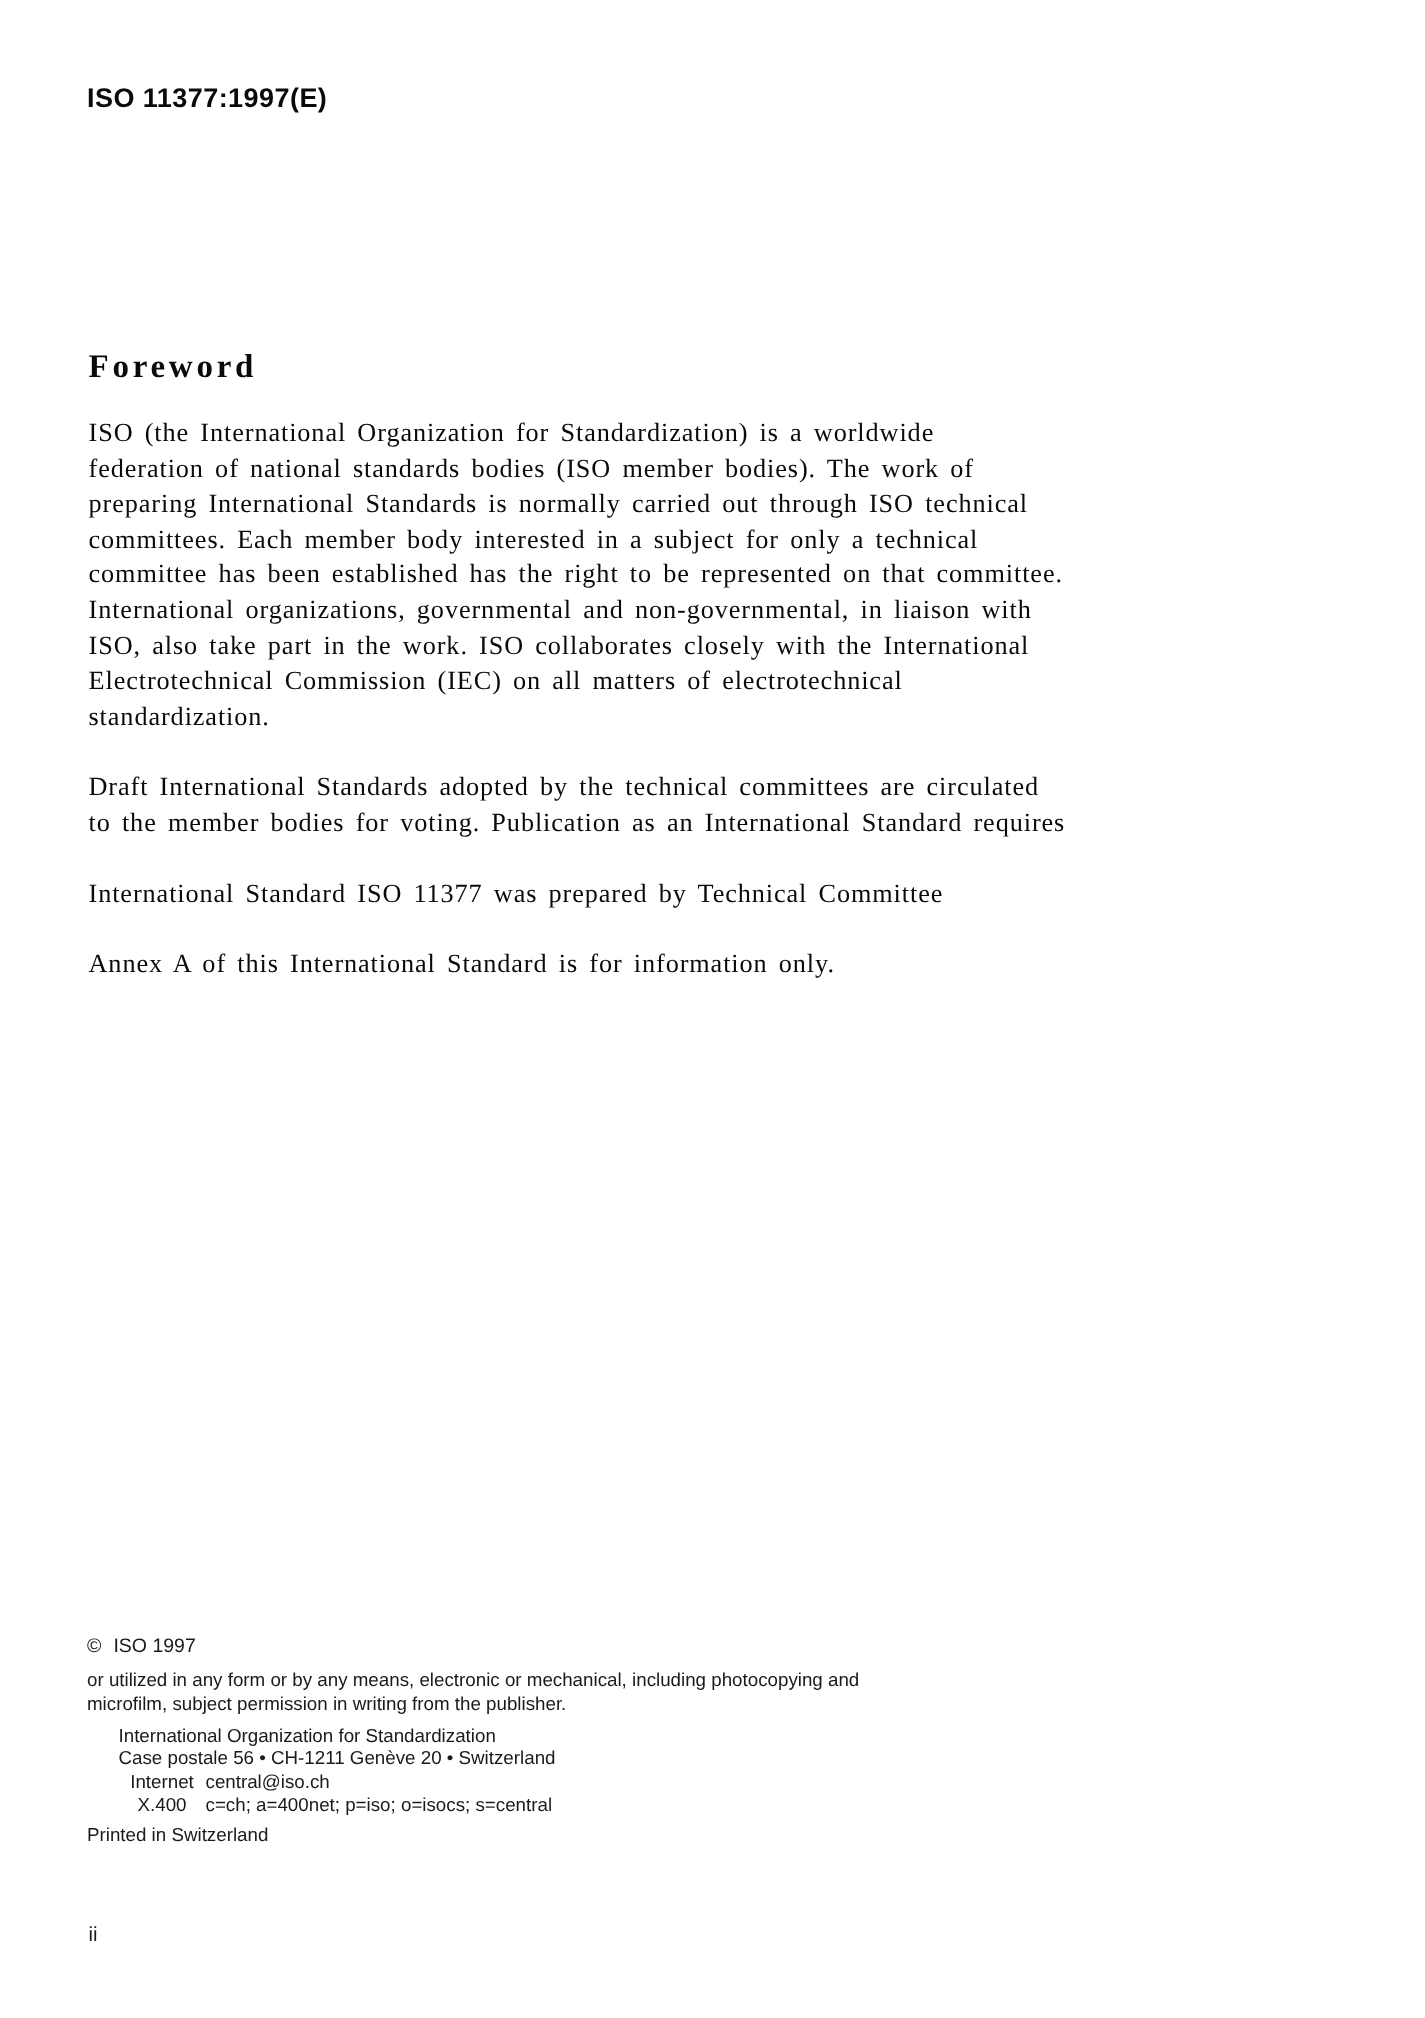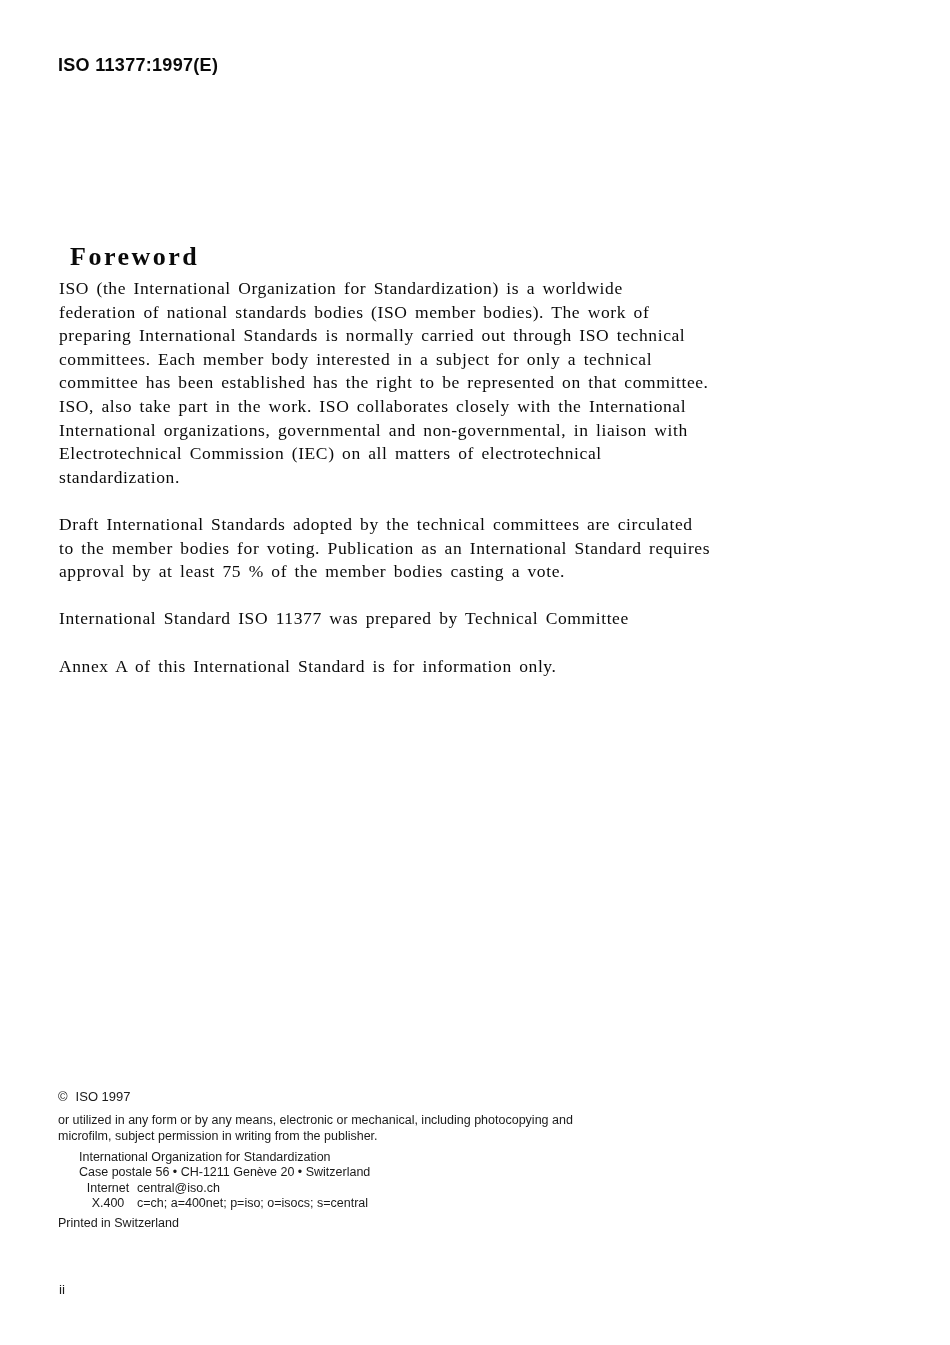--- a/index.html
+++ b/index.html
@@ -18,24 +18,24 @@
     font-family: "Liberation Sans", sans-serif;
     font-weight: bold;
     font-size: 18px;
     letter-spacing: 0.3px;
     color: #0a0a0a;
   }
   .foreword-title {
     position: absolute;
     left: 58px;
     top: 230px;
-    margin: 12px;
+    margin: 1px;
     font-family: "Liberation Serif", serif;
     font-weight: bold;
-    font-size: 26px;
+    font-size: 22px;
     letter-spacing: 2.5px;
     color: #0a0a0a;
   }
   .body-text {
     position: absolute;
     left: 59px;
     top: 277px;
     width: 780px;
     font-family: "Liberation Serif", serif;
     font-size: 17.5px;
@@ -86,29 +86,28 @@
 
   <h1 class="foreword-title">Foreword</h1>
 
   <div class="body-text">
     <p>
       <span class="line">ISO (the International Organization for Standardization) is a worldwide</span>
       <span class="line">federation of national standards bodies (ISO member bodies). The work of</span>
       <span class="line">preparing International Standards is normally carried out through ISO technical</span>
       <span class="line">committees. Each member body interested in a subject for only a technical</span>
       <span class="line">committee has been established has the right to be represented on that committee.</span>
+      <span class="line">International organizations, governmental and non-governmental, in liaison with</span>
       <span class="line">ISO, also take part in the work. ISO collaborates closely with the International</span>
-      <span class="line">International organizations, governmental and non-governmental, in liaison with</span>
       <span class="line">Electrotechnical Commission (IEC) on all matters of electrotechnical</span>
       <span class="line">standardization.</span>
     </p>
     <p>
       <span class="line">Draft International Standards adopted by the technical committees are circulated</span>
       <span class="line">to the member bodies for voting. Publication as an International Standard requires</span>
-      <span class="line">approval by at least 75 % of the member bodies casting a vote.</span>
     </p>
     <p>
       <span class="line">International Standard ISO 11377 was prepared by Technical Committee</span>
     </p>
     <p>Annex A of this International Standard is for information only.</p>
   </div>
 
   <div class="footer-block">
     <div class="copyright-line">
       <span class="sym">©</span><span>ISO 1997</span>

